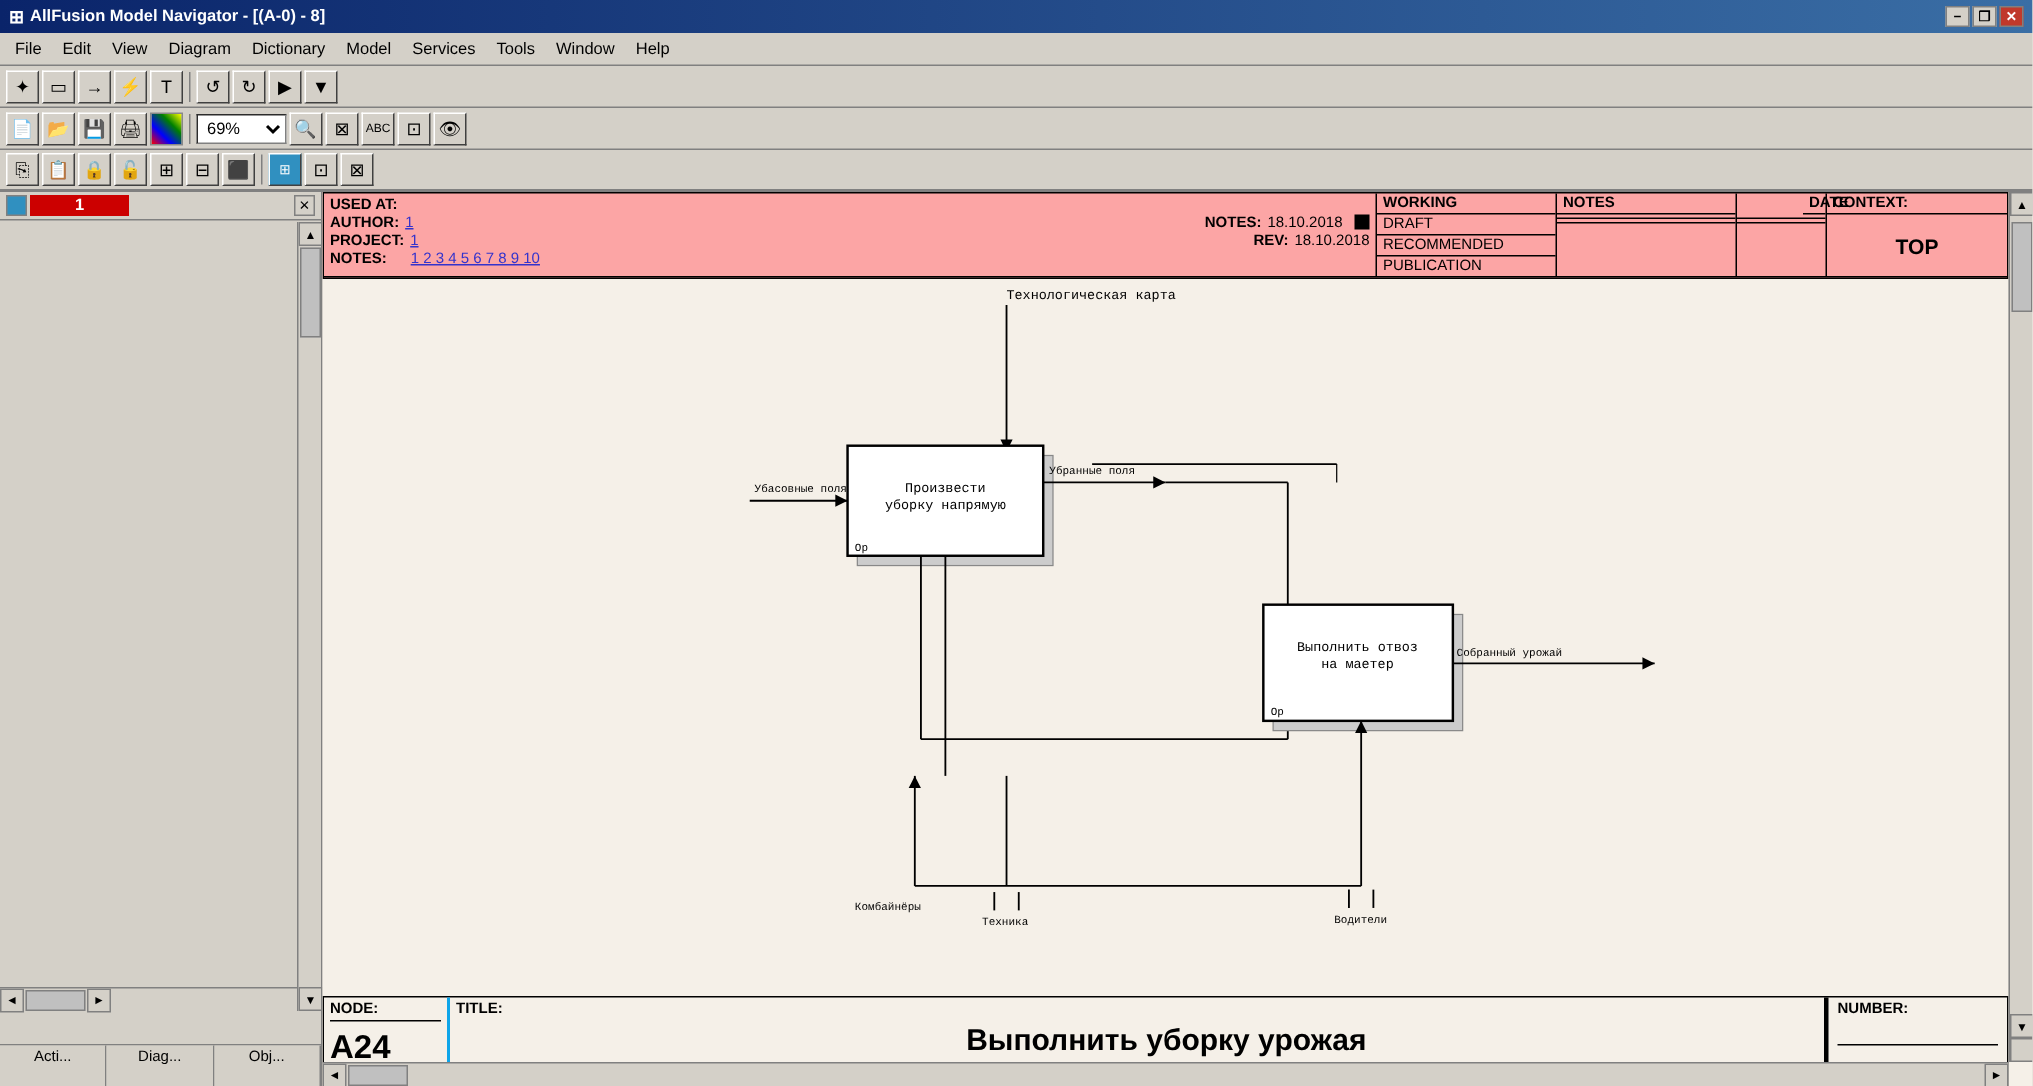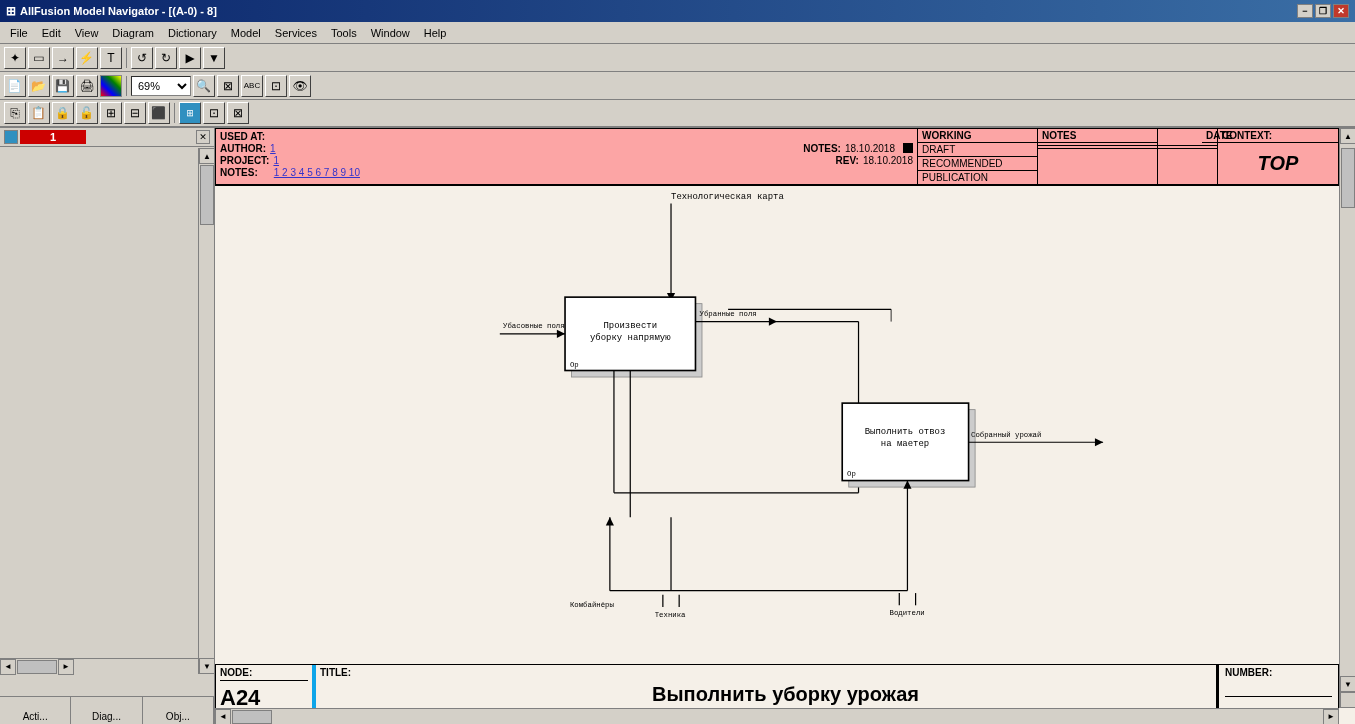--- a/index.html
+++ b/index.html
@@ -138,21 +138,21 @@
       position: absolute;
       bottom: 0;
       left: 0;
       right: 0;
       height: 28px;
       display: flex;
       border-top: 1px solid #808080;
     }
     .btab {
       flex: 1;
-      display: flex; align-items: flex-end; justify-content: center;
+      display: flex; align-items: flex-start; justify-content: center;
       font-size: 10px;
       border-right: 1px solid #808080;
       background: #d4d0c8;
       cursor: pointer;
       padding: 2px;
     }
 
     
     #diagram {
       flex: 1;
@@ -397,21 +397,21 @@
 
         <div style="width:60px; border-right:1px solid #000;">
           <div style="padding:1px 4px; font-size:10px; font-weight:bold; border-bottom:1px solid #000;margin-left:44px;">DATE</div>
           <div style="padding:1px 4px; border-bottom:1px solid #000;"></div>
           <div style="padding:1px 4px; border-bottom:1px solid #000;"></div>
           <div style="padding:1px 4px;"></div>
         </div>
 
         <div style="width:120px; display:flex; flex-direction:column; align-items:flex-start;">
           <div style="padding:1px 4px; font-size:10px; font-weight:bold; border-bottom:1px solid #000; width:100%;">CONTEXT:</div>
-          <div style="flex:1; display:flex; align-items:center; justify-content:center; width:100%; font-size:20px; font-weight:bold;font-style:italic;">TOP</div>
+          <div style="flex:1; display:flex; align-items:center; justify-content:center; width:100%; font-size:14px; font-weight:bold;">TOP</div>
         </div>
       </div>
     </div>
 
     <div id="canvas">
       <svg class="diagram-svg" viewBox="0 0 1120 590" xmlns="http://www.w3.org/2000/svg" font-family="Courier New, monospace" font-size="11">
 
         <text x="430" y="20" font-size="11" fill="#000">Технологическая карта</text>
 
         <line x1="430" y1="25" x2="430" y2="145" stroke="#000" stroke-width="1.5"></line>
@@ -475,21 +475,21 @@
         <text x="698" y="530" font-size="9" fill="#000">Водители</text>
 
         <line x1="355" y1="500" x2="720" y2="500" stroke="#000" stroke-width="1.5"></line>
 
         <line x1="500" y1="155" x2="700" y2="155" stroke="#000" stroke-width="1.5"></line>
         <line x1="700" y1="155" x2="700" y2="170" stroke="#000" stroke-width="1"></line>
       </svg>
     </div>
 
     <div id="idef-footer" style="border:1px solid #000;">
-      <div class="footer-cell" style="width:100px; border-right:4px solid #0ea5e9;">
+      <div class="footer-cell" style="width:84px; border-right:2px solid #0ea5e9;">
         <div style="font-weight:bold; font-size:10px; border-bottom:1px solid #000; padding-bottom:2px;">NODE:</div>
         <div style="font-size:22px; font-weight:bold; margin-top:4px;">A24</div>
         <div style="font-size:9px; color:#555;">A-1-1</div>
       </div>
       <div style="flex:1; display:flex; border-right:2px solid #000;">
         <div style="font-size:10px; font-weight:bold; padding:2px 4px; border-bottom:1px solid #000;">TITLE:</div>
         <div style="flex:1; display:flex; align-items:center; justify-content:center; font-size:20px; font-weight:bold;">Выполнить уборку урожая</div>
       </div>
       <div class="footer-number" style="width:120px;">
         <div style="font-weight:bold; font-size:10px; border-bottom:1px solid #000; padding-bottom:18px;">NUMBER:</div>

